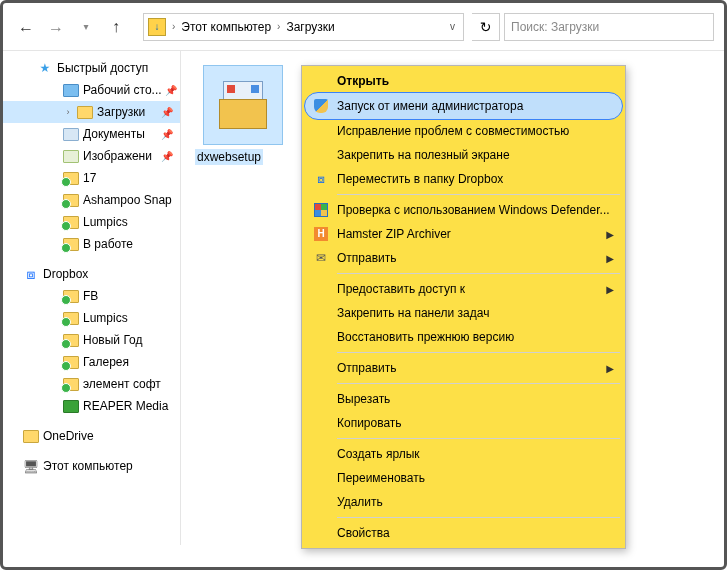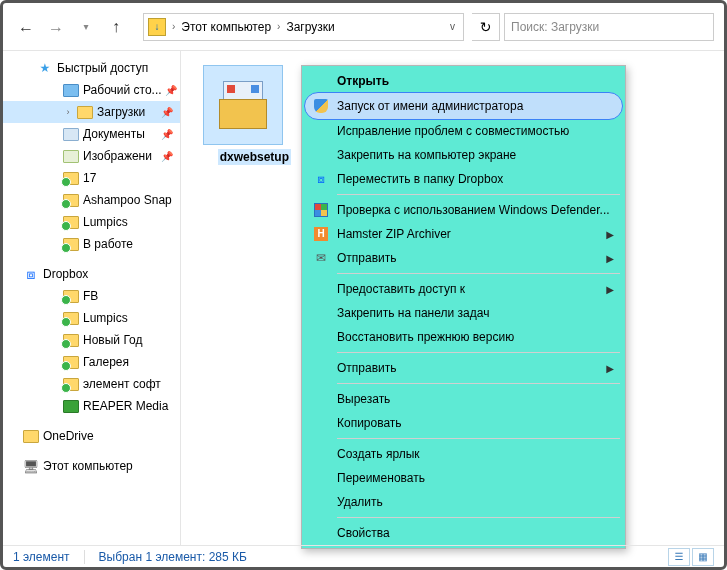--- a/index.html
+++ b/index.html
@@ -133,22 +133,21 @@
   .pin { color: #888; font-size: 10px; margin-left: auto; margin-right: 6px; }
 
   
   .content {
     flex: 1;
     position: relative;
     padding: 14px;
   }
   .file-item {
     width: 96px;
-    text-align: right;
-    font-weight: bold;
+    text-align: left;
   }
   .file-icon-wrap {
     width: 80px; height: 80px;
     margin: 0 auto;
     background: #cde8ff;
     border: 1px solid #8fc5ef;
     display: flex; align-items: center; justify-content: center;
   }
   .file-icon {
     width: 48px; height: 48px;
@@ -188,21 +187,21 @@
     padding: 1px 2px;
     display: inline-block;
   }
 
   
   .context-menu {
     position: absolute;
     top: 62px;
     left: 298px;
     width: 325px;
-    background: #5eead4;
+    background: #fde047;
     border: 1px solid #b6b6b6;
     box-shadow: 2px 3px 8px rgba(0,0,0,0.25);
     padding: 3px;
   }
   .menu-item {
     height: 24px;
     display: flex; align-items: center;
     padding-left: 32px;
     position: relative;
     font-size: 12px;
@@ -451,21 +450,21 @@
     <div class="menu-item highlighted">
       <span class="menu-icon">
           <span class="shield-icon"></span>
         </span>
       <span>Запуск от имени администратора</span>
     </div>
     <div class="menu-item">
       <span>Исправление проблем с совместимостью</span>
     </div>
     <div class="menu-item">
-      <span>Закрепить на компьютер экране</span>
+      <span>Закрепить на полезный экране</span>
     </div>
     <div class="menu-item">
       <span class="menu-icon icon-dropbox">⧈</span>
       <span>Переместить в папку Dropbox</span>
     </div>
     <div class="menu-sep"></div>
     <div class="menu-item">
       <span class="menu-icon">
         <span class="defender-icon">
             <div style="background:#e24a3a"></div>
@@ -520,23 +519,14 @@
     </div>
     <div class="menu-item">
       <span>Удалить</span>
     </div>
     <div class="menu-sep"></div>
     <div class="menu-item">
       <span>Свойства</span>
     </div>
   </div>
 
-  <div class="status-bar">
-    <span>1 элемент</span>
-    <span class="divider"></span>
-    <span>Выбран 1 элемент: 285 КБ</span>
-    <div class="view-toggles">
-      <div class="view-btn">☰</div>
-      <div class="view-btn">▦</div>
-    </div>
-  </div>
 
 </div>
 
 </body></html>

